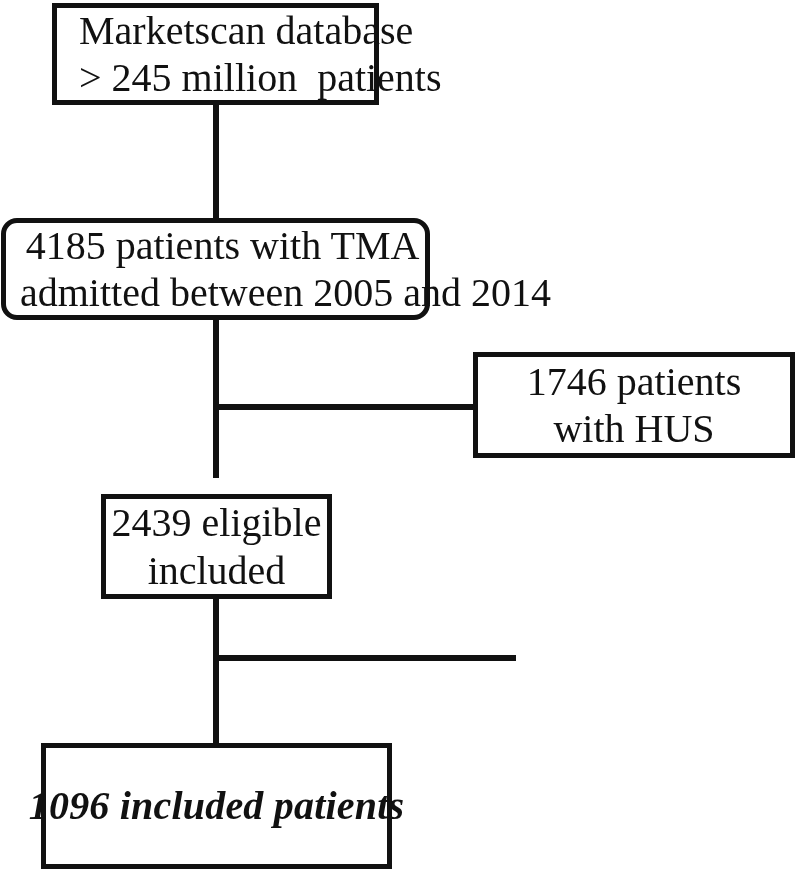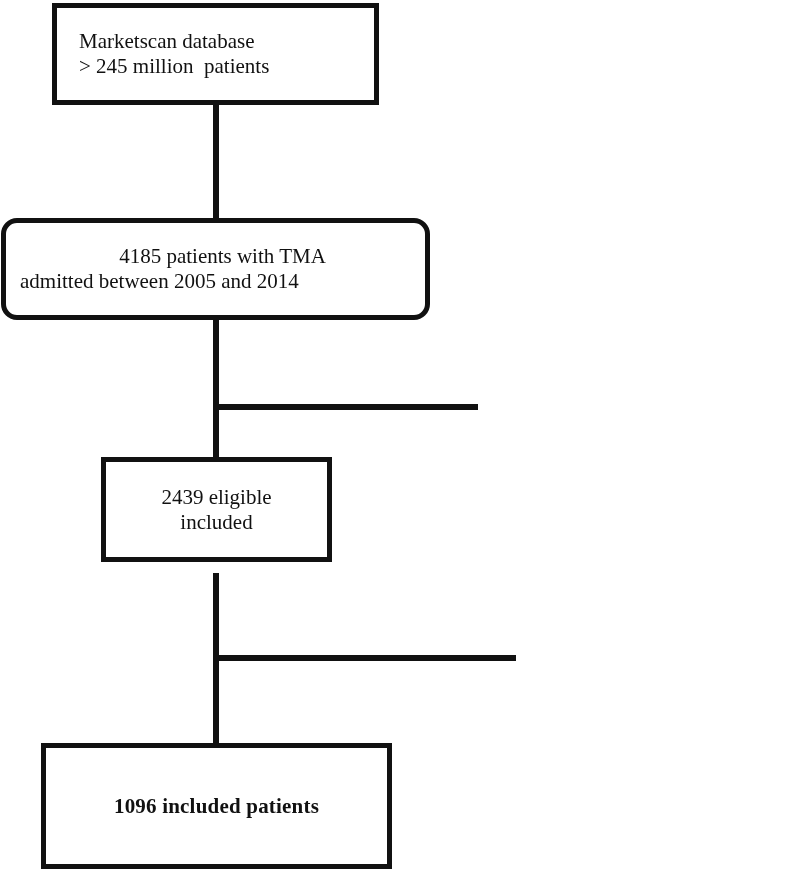--- a/index.html
+++ b/index.html
@@ -22,31 +22,32 @@
     border: 5px solid #111111;
     display: flex;
     flex-direction: column;
     align-items: center;
     justify-content: center;
     z-index: 2;
   }
   .node .line {
     display: block;
     color: #111111;
-    font-size: 21px;
+    font-size: 40px;
     line-height: 1.18;
     white-space: pre;
   }
   .node.left-align {
     align-items: flex-start;
     padding-left: 22px;
   }
   .node.bold .line {
     font-weight: bold;
     letter-spacing: 0.2px;
+    font-style: italic;
   }
   .connector {
     position: absolute;
     background: #111111;
     z-index: 1;
   }
   .v-line { width: 6px; }
   .h-line { height: 6px; }
 </style>
 </head>
@@ -67,22 +68,26 @@
   <div class="node left-align" style="left:52px; top:3px; width:327px; height:102px;">
     <span class="line">Marketscan database</span>
     <span class="line">&gt; 245 million  patients</span>
   </div>
 
   <div class="node left-align" style="left:1px; top:218px; width:429px; height:102px; padding-left:14px;border-radius:16px;">
     <span class="line" style="align-self:center;">4185 patients with TMA</span>
     <span class="line">admitted between 2005 and 2014</span>
   </div>
 
+  <div class="node" style="left:473px; top:352px; width:322px; height:106px;">
+    <span class="line">1746 patients</span>
+    <span class="line">with HUS</span>
+  </div>
 
-  <div class="node" style="left:101px; top:457px; width:231px; height:105px;">
+  <div class="node" style="left:101px; top:494px; width:231px; height:105px;">
     <span class="line">2439 eligible</span>
     <span class="line">included</span>
   </div>
 
 
   <div class="node bold" style="left:41px; top:743px; width:351px; height:126px;">
     <span class="line">1096 included patients</span>
   </div>
 
 </div>

